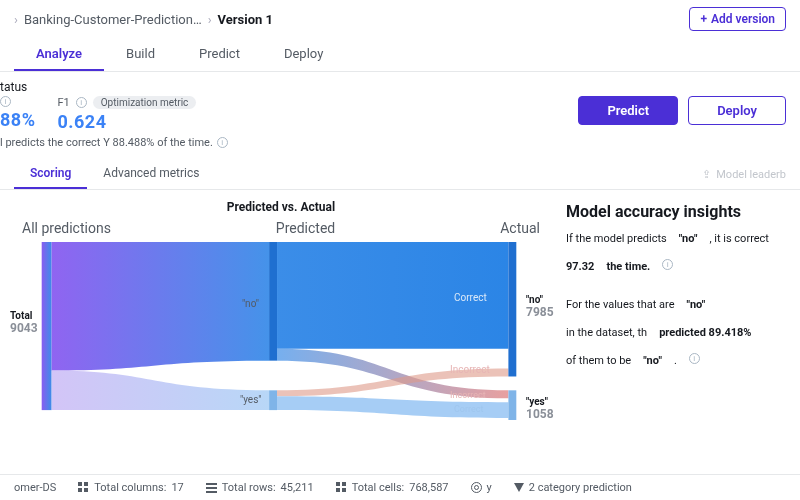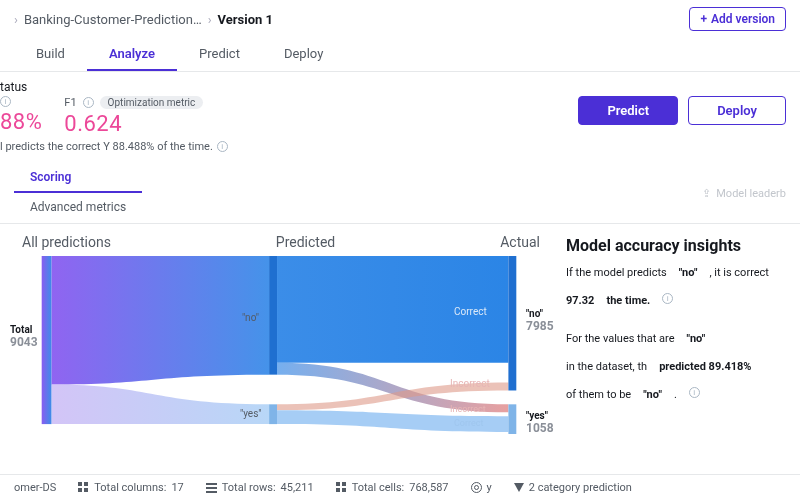--- a/index.html
+++ b/index.html
@@ -18,32 +18,32 @@
 .tab.active { color: #4b2fd6; border-bottom-color: #4b2fd6; font-weight: 600; }
 
 
 .status-row { padding: 8px 14px 0 0; }
 .status-title { font-size: 12px; color: #16191f; font-weight: 400; }
 .metrics { display: flex; gap: 22px; margin-top: 2px; align-items: flex-start; justify-content: space-between; }
 .metric-group { display: flex; gap: 22px; }
 .metric { display: flex; flex-direction: column; gap: 2px; }
 .metric-lbl { display: flex; align-items: center; gap: 6px; font-size: 11px; color: #545b64; }
 .pill { background: #eceef1; color: #545b64; border-radius: 10px; padding: 1px 8px; font-size: 10px; }
-.metric-val { font-size: 22px; font-weight: 400; color: #ec4899; letter-spacing: .5px; }
+.metric-val { font-size: 18px; font-weight: 700; color: #3b82f6; letter-spacing: .5px; }
 .info { display:inline-block; width:11px; height:11px; border:1px solid #aab7c4; border-radius:50%; font-size:8px; line-height:9px; text-align:center; color:#aab7c4; }
 .desc { font-size: 11px; color: #545b64; margin-top: 4px; display:flex; gap:4px; align-items:center; }
 
 .btns { display: flex; gap: 10px; }
 .btn { border-radius: 4px; padding: 6px 28px; font-size: 13px; font-weight: 600; cursor: pointer; }
 .btn-primary { background: #4b2fd6; color: #fff; border: 1px solid #4b2fd6; }
 .btn-secondary { background: #fff; color: #4b2fd6; border: 1px solid #4b2fd6; }
 
 
 .subtabs { display: flex; justify-content: space-between; align-items:center; padding: 0 14px; border-bottom: 1px solid #e6e8ea; margin-top: 10px; }
-.subtab-left { display:flex;flex-direction:column; }
+.subtab-left { display:flex; }
 .subtab { padding: 7px 16px; font-size: 12px; color: #545b64; cursor:pointer; border-bottom:2px solid transparent; }
 .subtab.active { color:#4b2fd6; border-bottom-color:#4b2fd6; font-weight:600; }
 .leaderboard { display: flex; gap:5px; align-items:center; font-size:11px; color:#c2c6cc; }
 
 
 .main { display:flex; padding: 10px 14px 0 14px; gap: 18px; }
 .chart-pane { flex: 1 1 auto; }
 .chart-title { text-align:center; font-size:12px; font-weight:700; margin-bottom:6px; }
 .col-hdrs { display:flex; justify-content:space-between; font-size:14px; color:#545b64; margin-bottom:6px; padding: 0 8px; }
 
@@ -77,22 +77,22 @@
     <span class="crumb-sep">›</span>
     <span class="crumb-strong">Version 1</span>
   </div>
   <button class="add-ver">
     <span>+</span>
     <span>Add version</span>
   </button>
 </div>
 
 <div class="tabs">
+  <div class="tab active">Analyze</div>
   <div class="tab">Build</div>
-  <div class="tab active">Analyze</div>
   <div class="tab">Predict</div>
   <div class="tab">Deploy</div>
 </div>
 
 <div class="status-row">
   <div class="status-title">tatus</div>
   <div class="metrics">
     <div class="metric-group">
       <div class="metric">
         <div class="metric-lbl">
@@ -126,20 +126,21 @@
     <div class="subtab">Advanced metrics</div>
   </div>
   <div class="leaderboard">
     <span>⇪</span>
     <span>Model leaderb</span>
   </div>
 </div>
 
 <div class="main">
   <div class="chart-pane">
+    <div class="chart-title">Predicted vs. Actual</div>
     <div class="col-hdrs">
       <span>All predictions</span>
       <span>Predicted</span>
       <span>Actual</span>
     </div>
     <div class="sankey-wrap">
       <svg viewBox="0 0 540 190" preserveAspectRatio="none">
         <defs>
           <linearGradient id="g1" x1="0" x2="1">
               <stop offset="0" stop-color="#8a5cf0"></stop>

